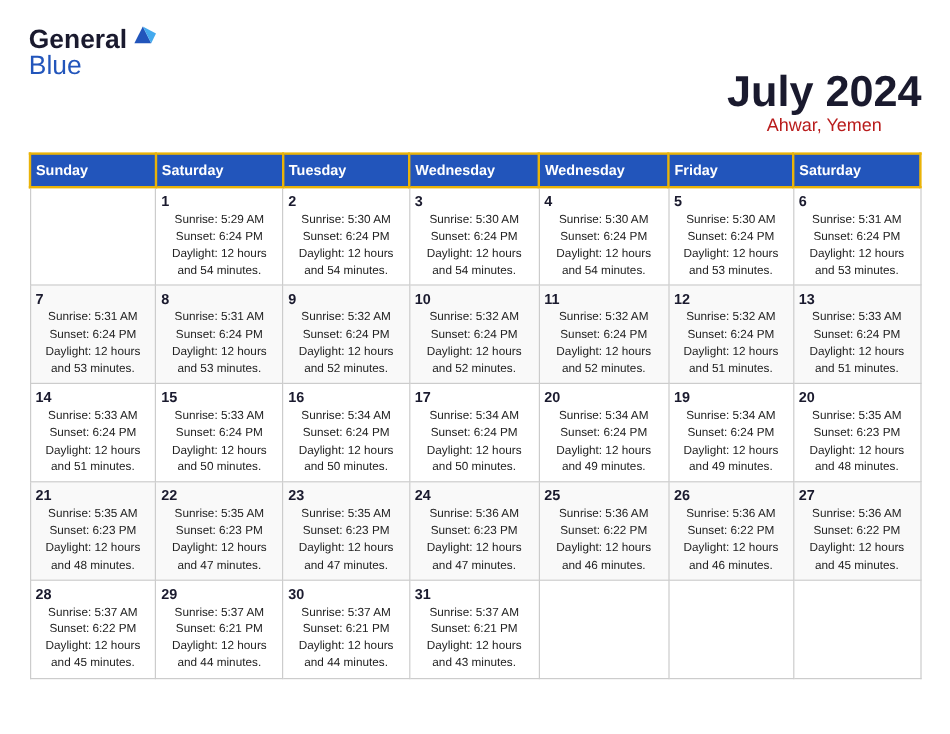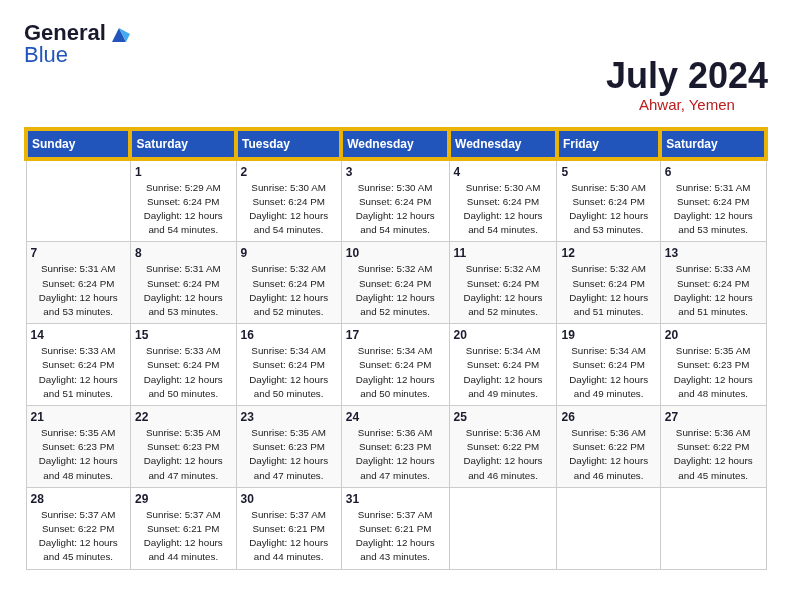--- a/index.html
+++ b/index.html
@@ -43,21 +43,21 @@
       border-collapse: collapse;
       font-size: 10.5px;
     }
     thead tr th {
       background-color: #2255bb;
       color: #fff;
       padding: 6px 4px;
       text-align: left;
       font-size: 12px;
       font-weight: bold;
-      border: 4px solid #eab308;
+      border: 2px solid #eab308;
     }
     tbody tr td {
       border: 1px solid #ccc;
       vertical-align: top;
       padding: 4px 4px;
       width: 113px;
       min-height: 70px;
     }
     .day-number {
       font-weight: bold;
@@ -79,21 +79,21 @@
       background: #fff;
     }
   </style>
 </head>
 <body>
 
 <div class="page">
   <div class="header">
     <div class="logo">
       <div>
-        <div style="display:flex;align-items:flex-end;">
+        <div style="display:flex;align-items:flex-start;">
           <span style="font-size:22px;font-weight:bold;color:#1a1a2e;">General</span>
           <svg width="22" height="22" viewBox="0 0 22 22" style="margin-left:2px;margin-top:-2px;">
             <polygon points="4,18 11,4 18,18" fill="#2255bb"></polygon>
             <polygon points="11,4 18,18 22,10" fill="#44aaee"></polygon>
           </svg>
         </div>
         <div style="font-size:22px;font-weight:normal;color:#2255bb;margin-top:-4px;">Blue</div>
       </div>
     </div>
     <div class="title-block">

